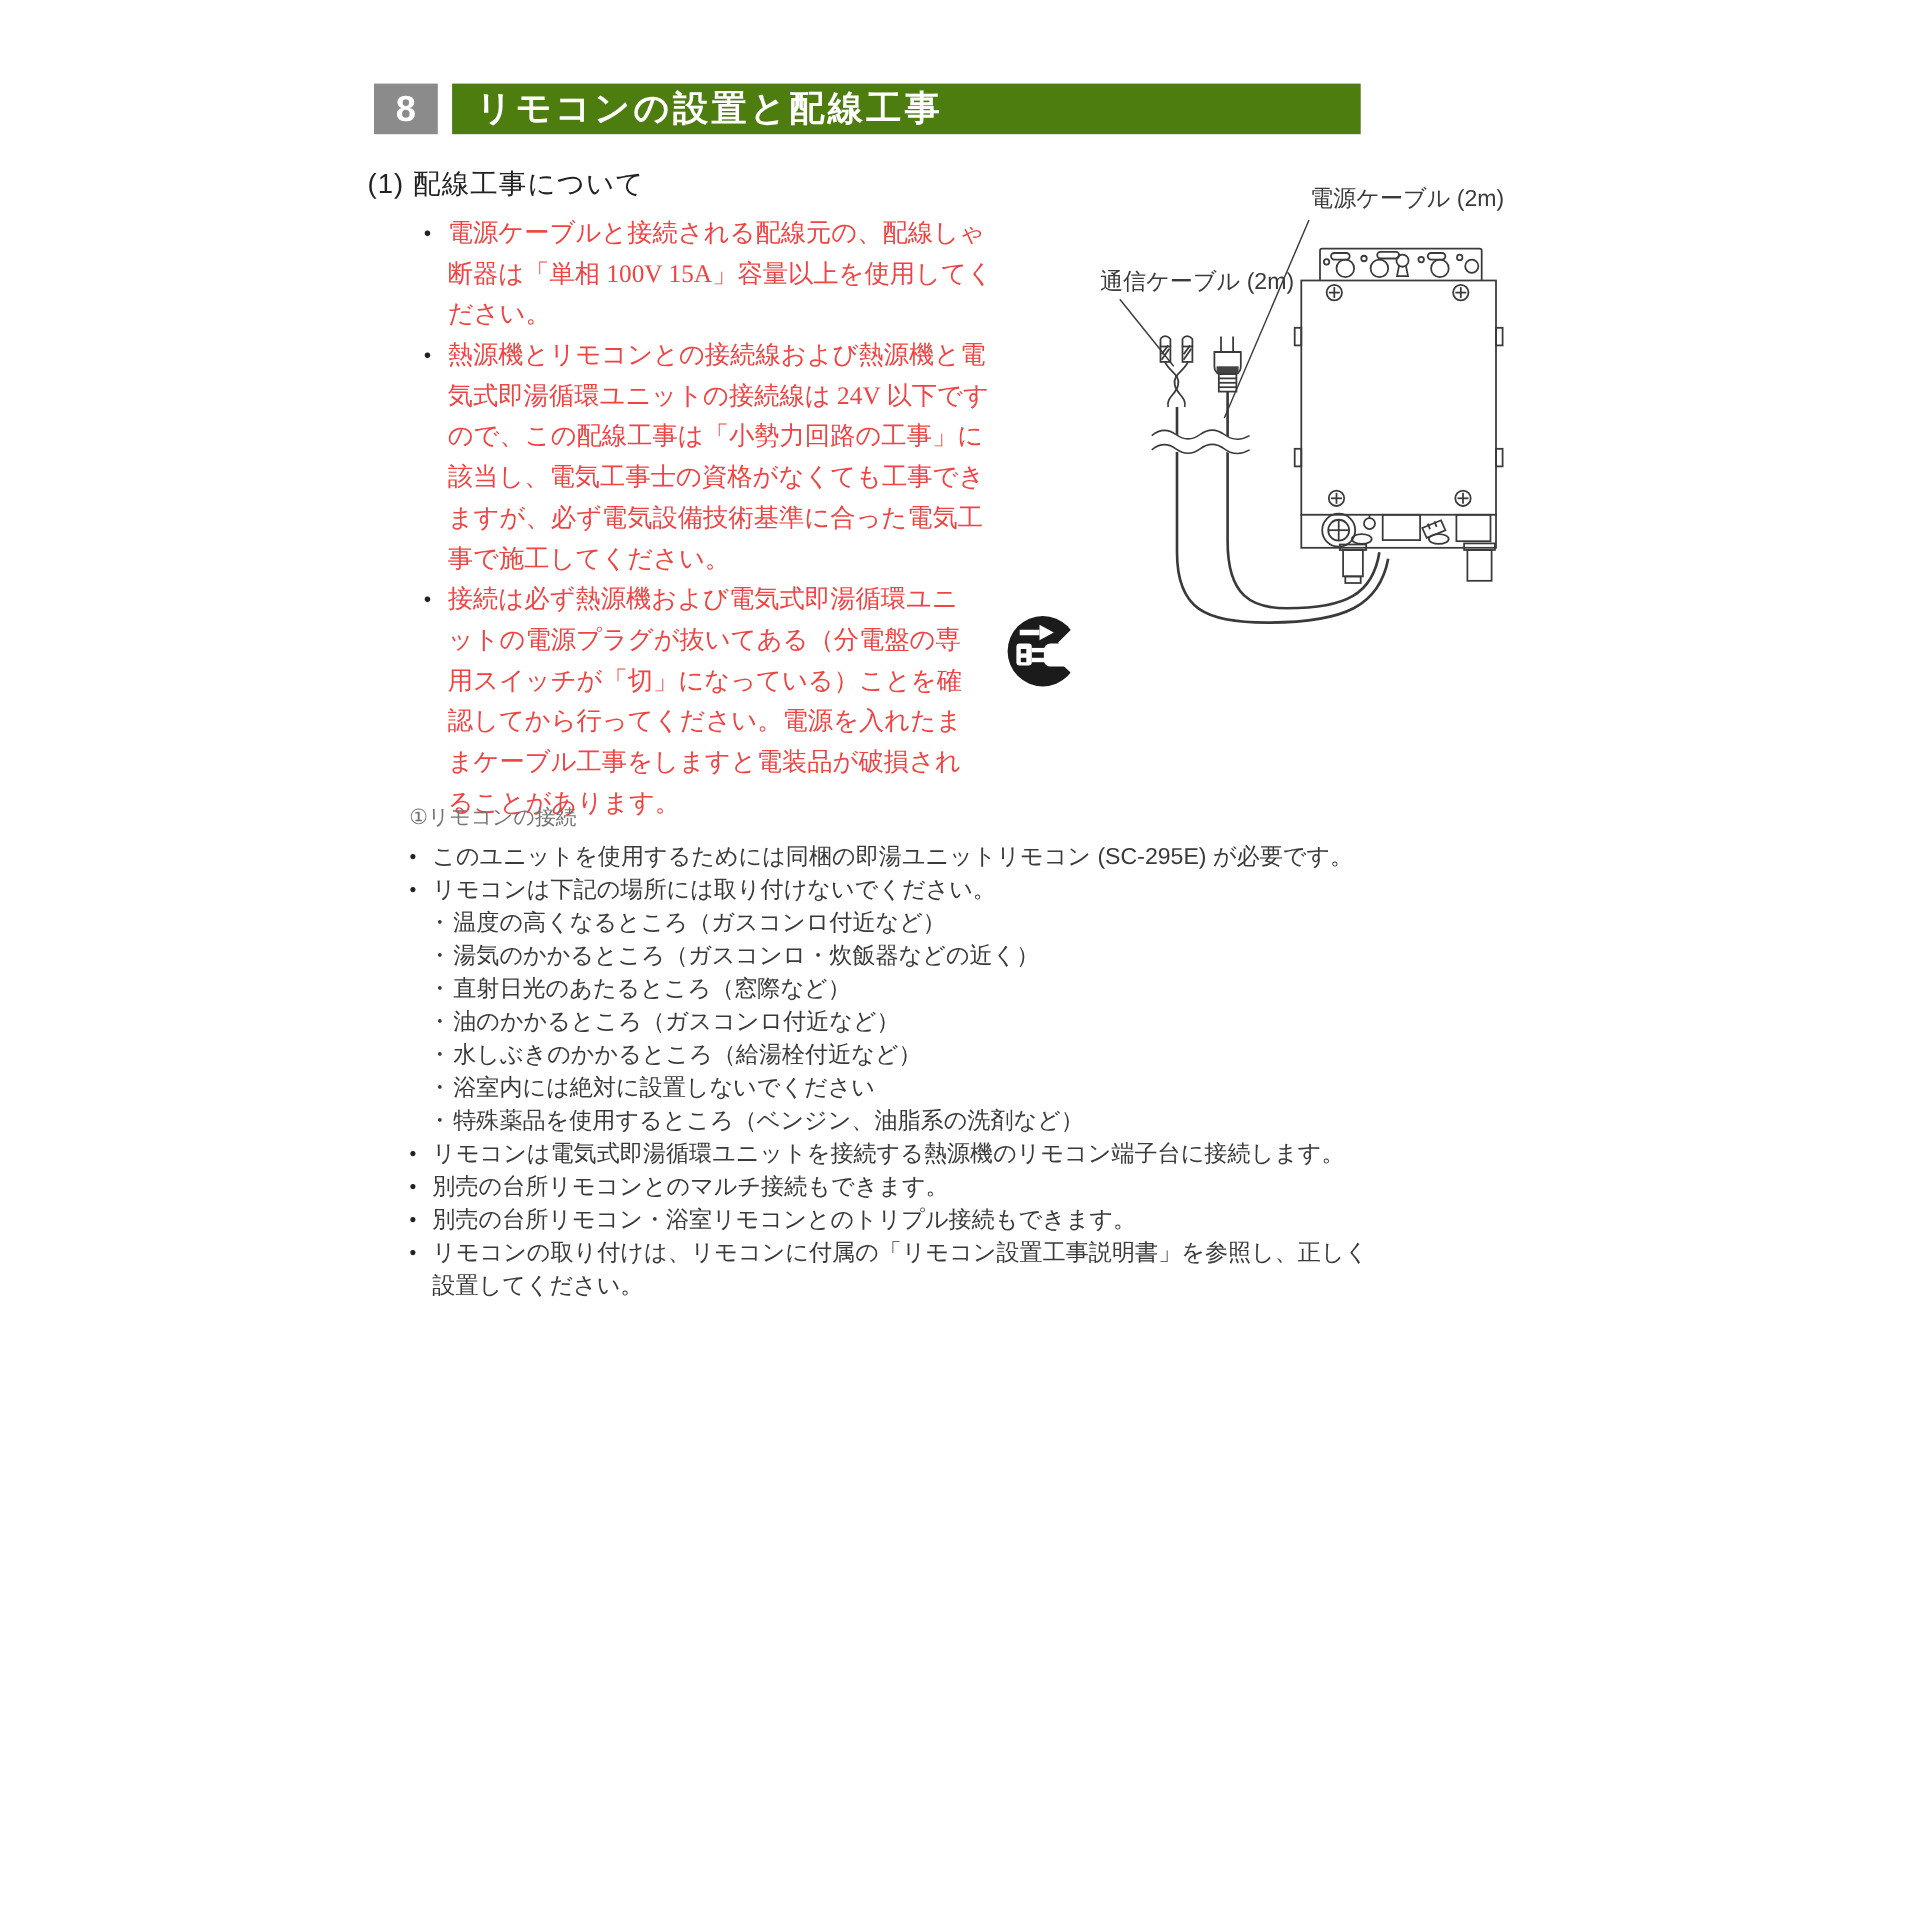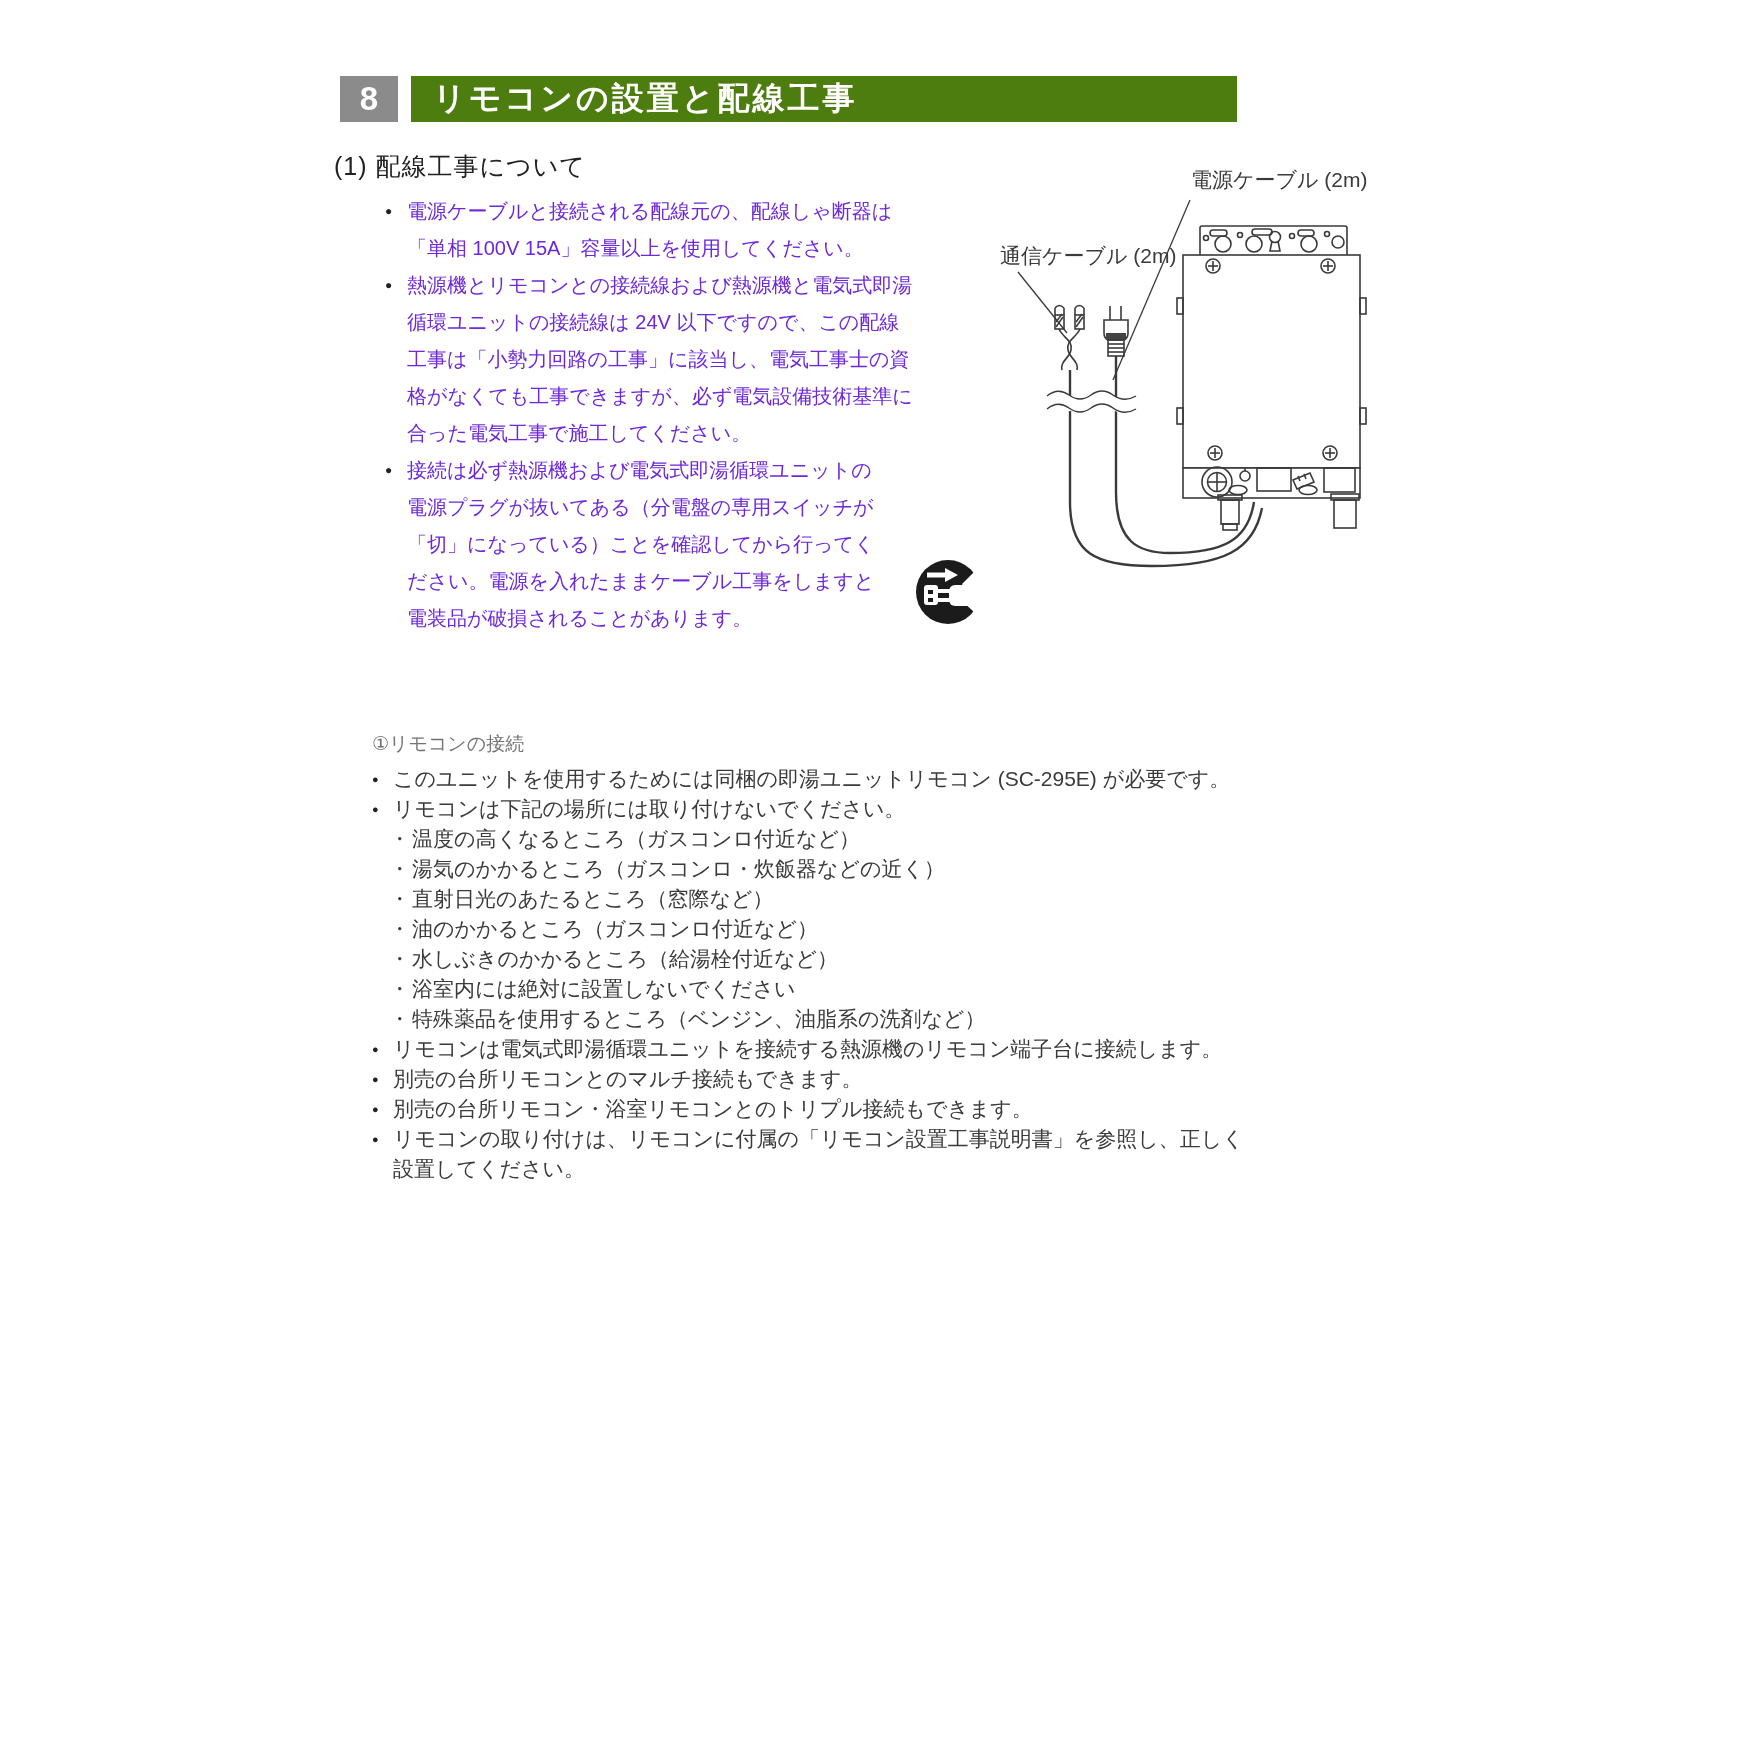--- a/index.html
+++ b/index.html
@@ -21,21 +21,21 @@
     letter-spacing:3px;
   }
   
   .sec-heading {
     position:absolute; left:334px; top:150px;
     font-size:25px; font-weight:normal; color:#222; letter-spacing:1px;
   }
   .upper-block { position:absolute; left:385px; top:193px; width:528px; }
   .w-item {
     position:relative; padding-left:22px;
-    font-size:20px; line-height:37px; color:#6d28d9;
+    font-size:23px; line-height:37px; color:#ef4444;font-family:Liberation Serif, serif;
   }
   .w-item::before {
     content:"●"; position:absolute; left:0; top:0;
     font-size:12px; line-height:37px; color:#222;
   }
   .w-item.narrow { width:482px; }
   
   .unplug { position:absolute; left:913px; top:556px; width:70px; height:70px; }
   
   .diagram { position:absolute; left:900px; top:150px; width:500px; height:545px; }

